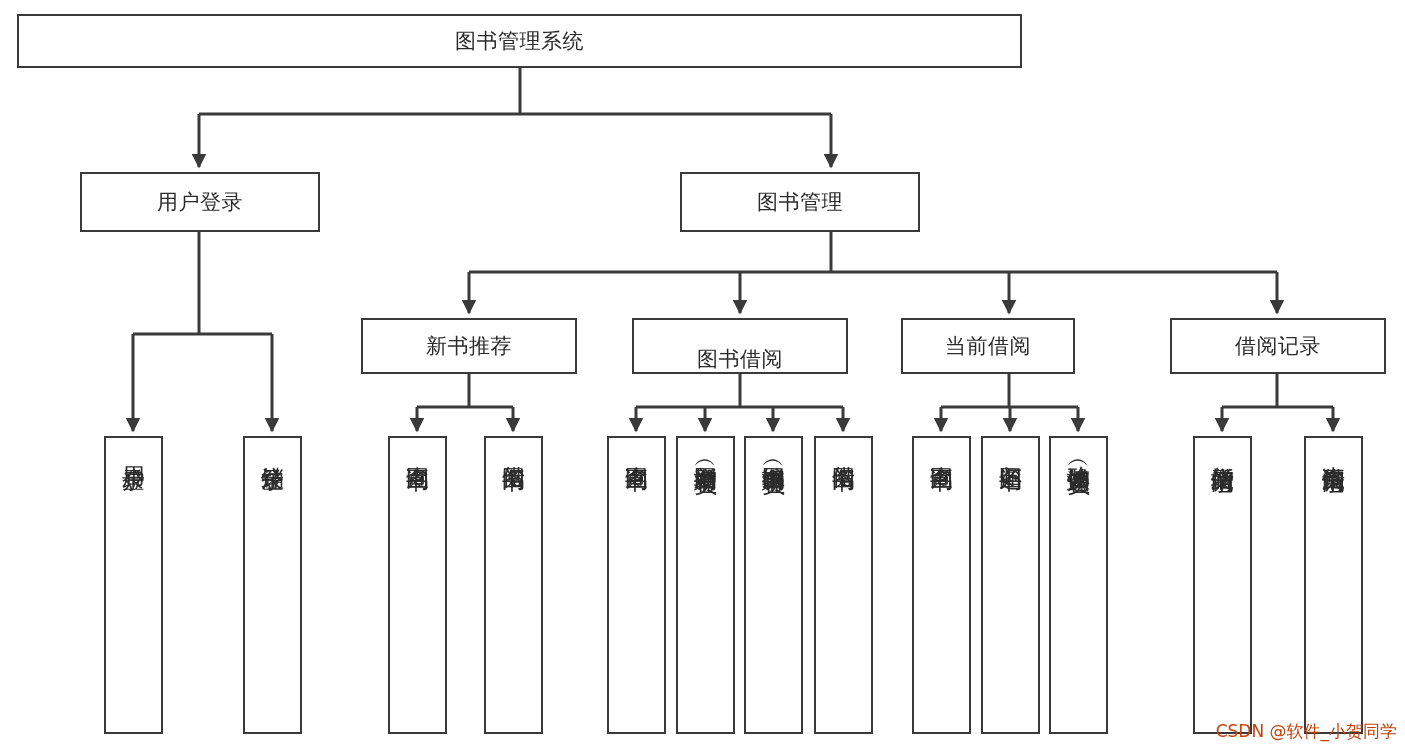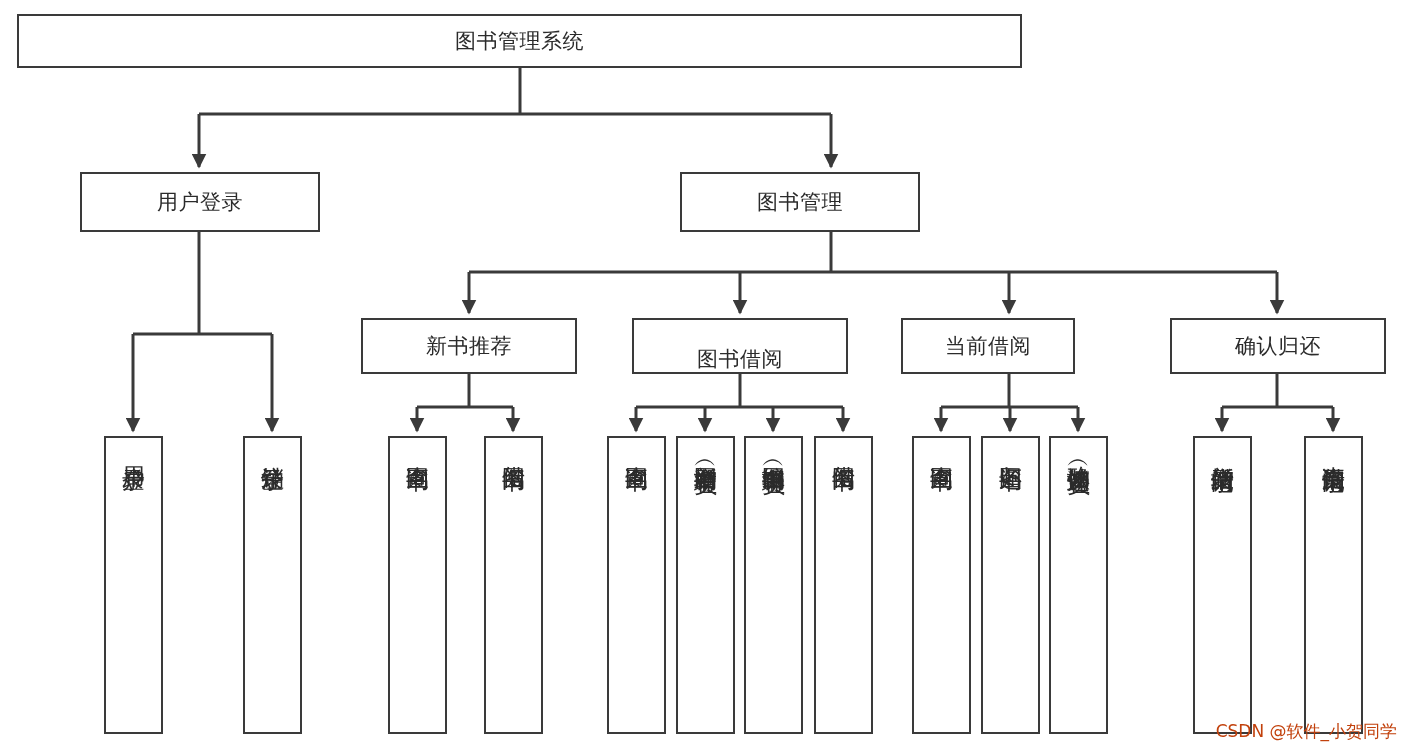--- a/index.html
+++ b/index.html
@@ -140,21 +140,21 @@
   <div class="node horiz" style="left:361px; top:318px; width:216px; height:56px;">
     <span class="node-label">新书推荐</span>
   </div>
   <div class="node horiz" style="left:632px; top:318px; width:216px; height:56px;align-items:flex-end;">
     <span class="node-label">图书借阅</span>
   </div>
   <div class="node horiz" style="left:901px; top:318px; width:174px; height:56px;">
     <span class="node-label">当前借阅</span>
   </div>
   <div class="node horiz" style="left:1170px; top:318px; width:216px; height:56px;">
-    <span class="node-label">确认归还</span>
+    <span class="node-label">借阅记录</span>
   </div>
 
   <div class="node vert" style="left:104px; top:436px; width:59px; height:298px;">
     <span class="node-label">用户登录</span>
   </div>
   <div class="node vert" style="left:243px; top:436px; width:59px; height:298px;">
     <span class="node-label">注销登录</span>
   </div>
 
   <div class="node vert" style="left:388px; top:436px; width:59px; height:298px;">

